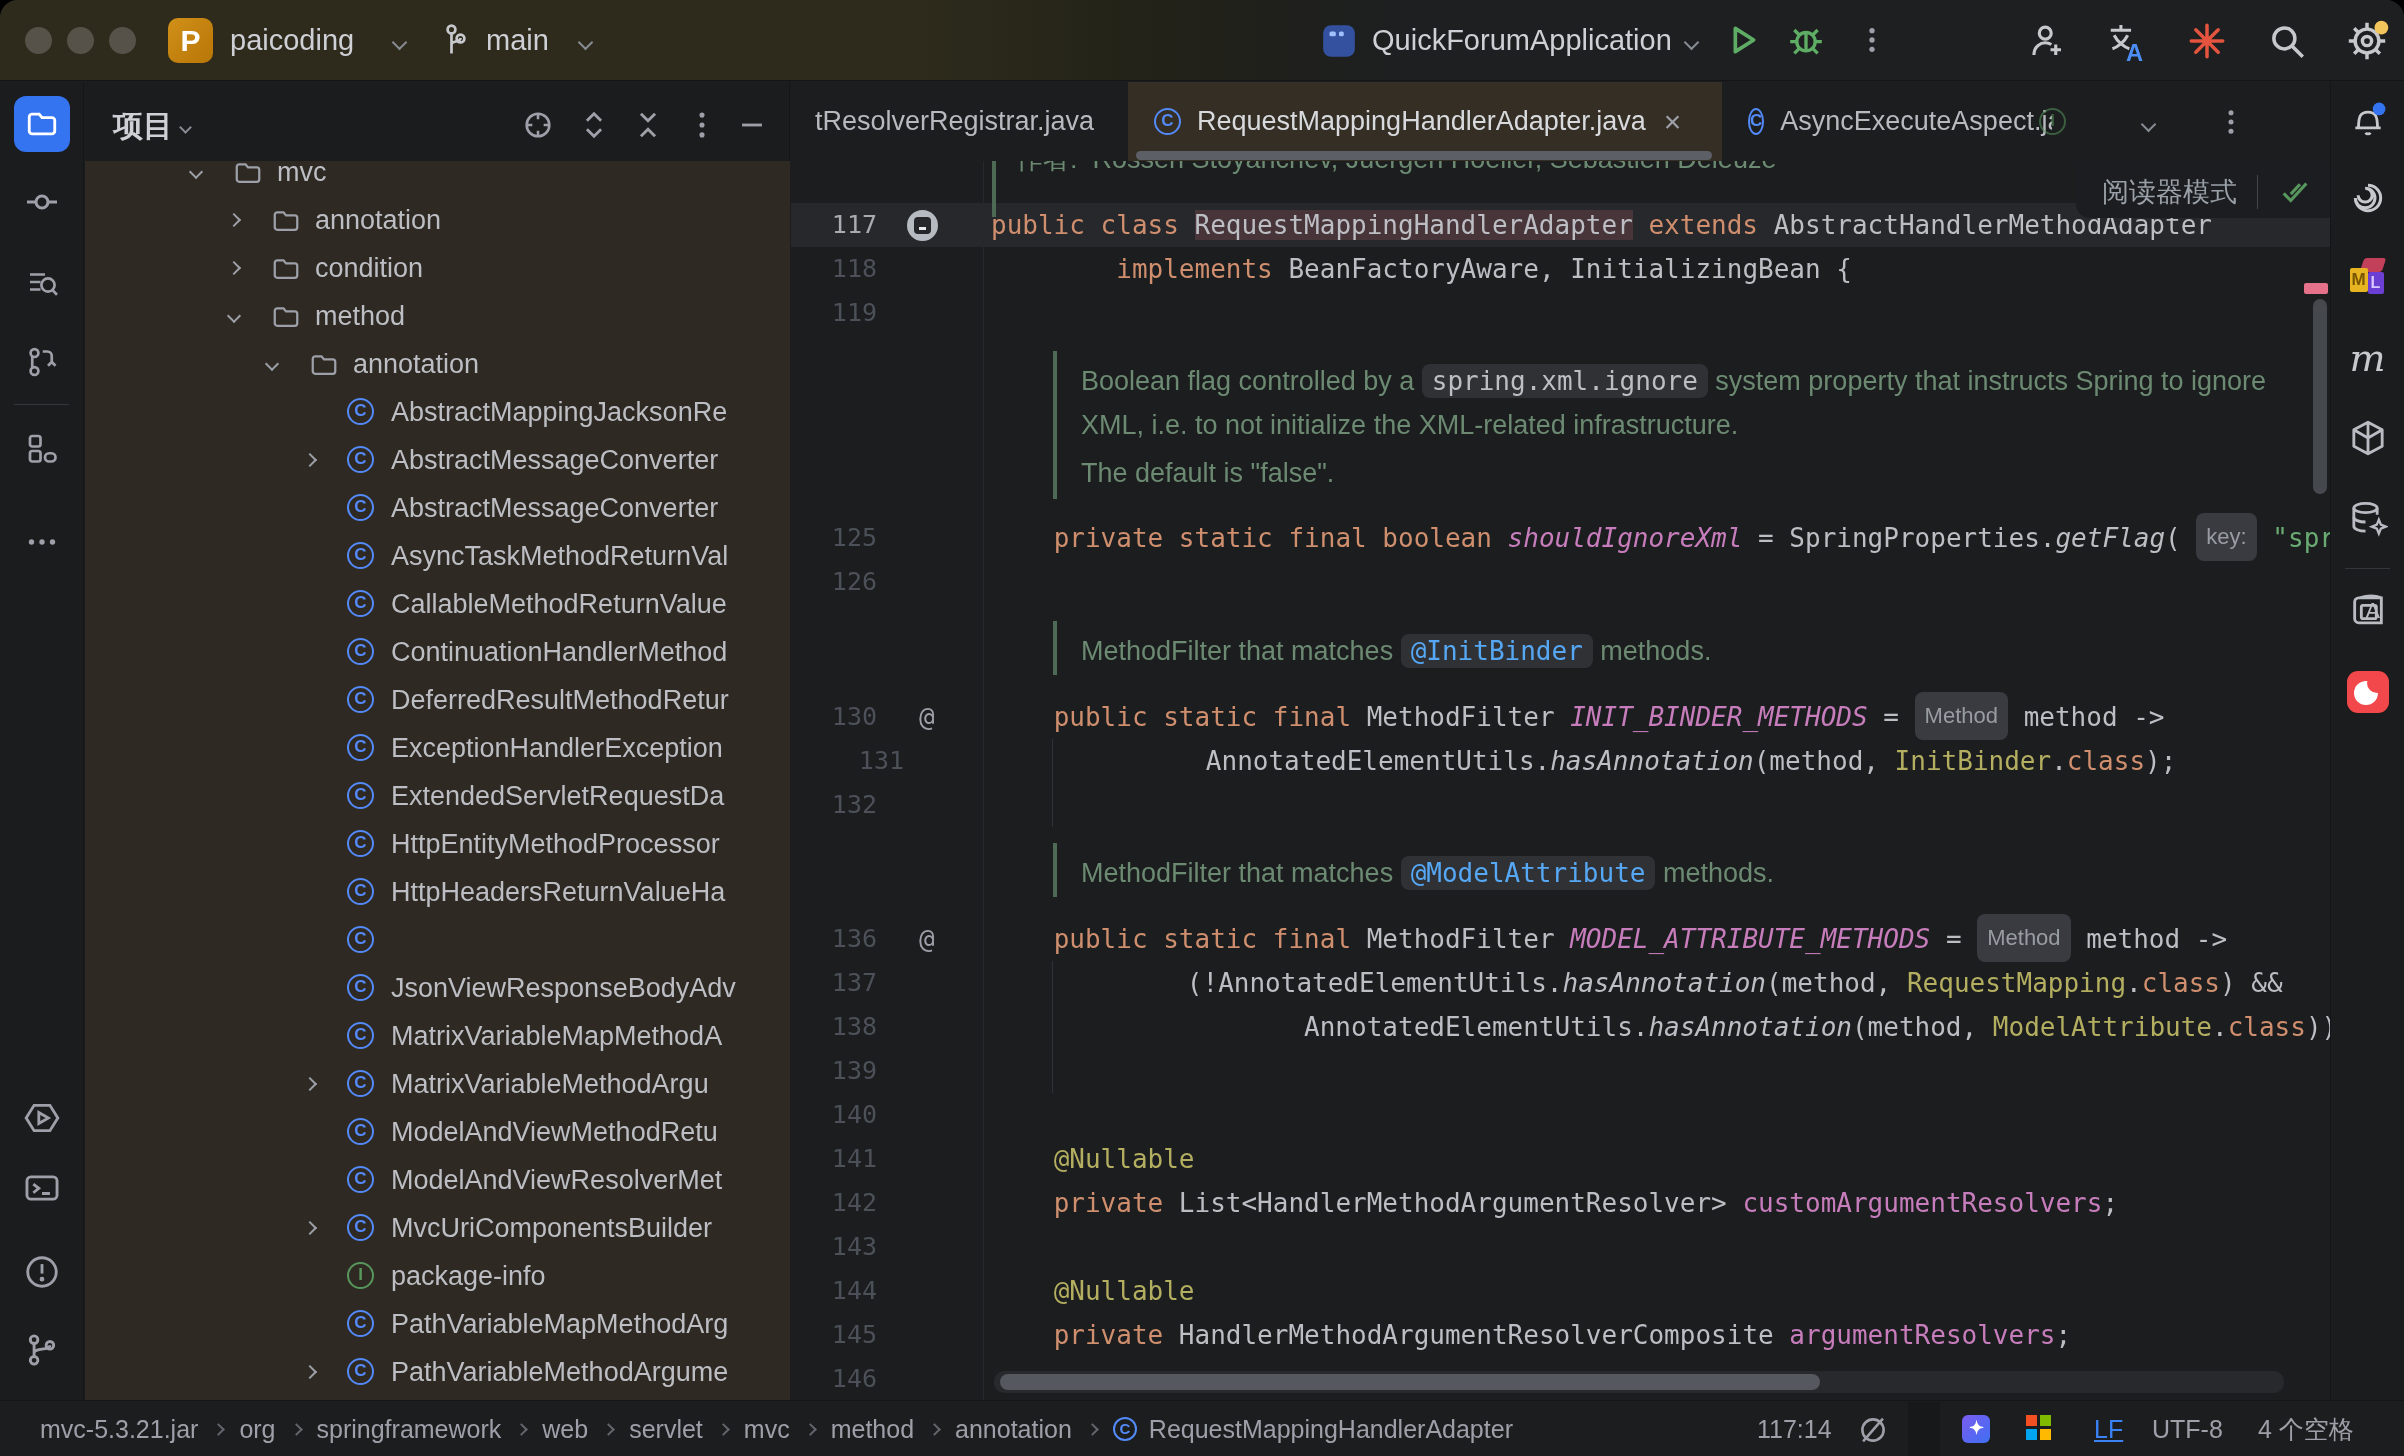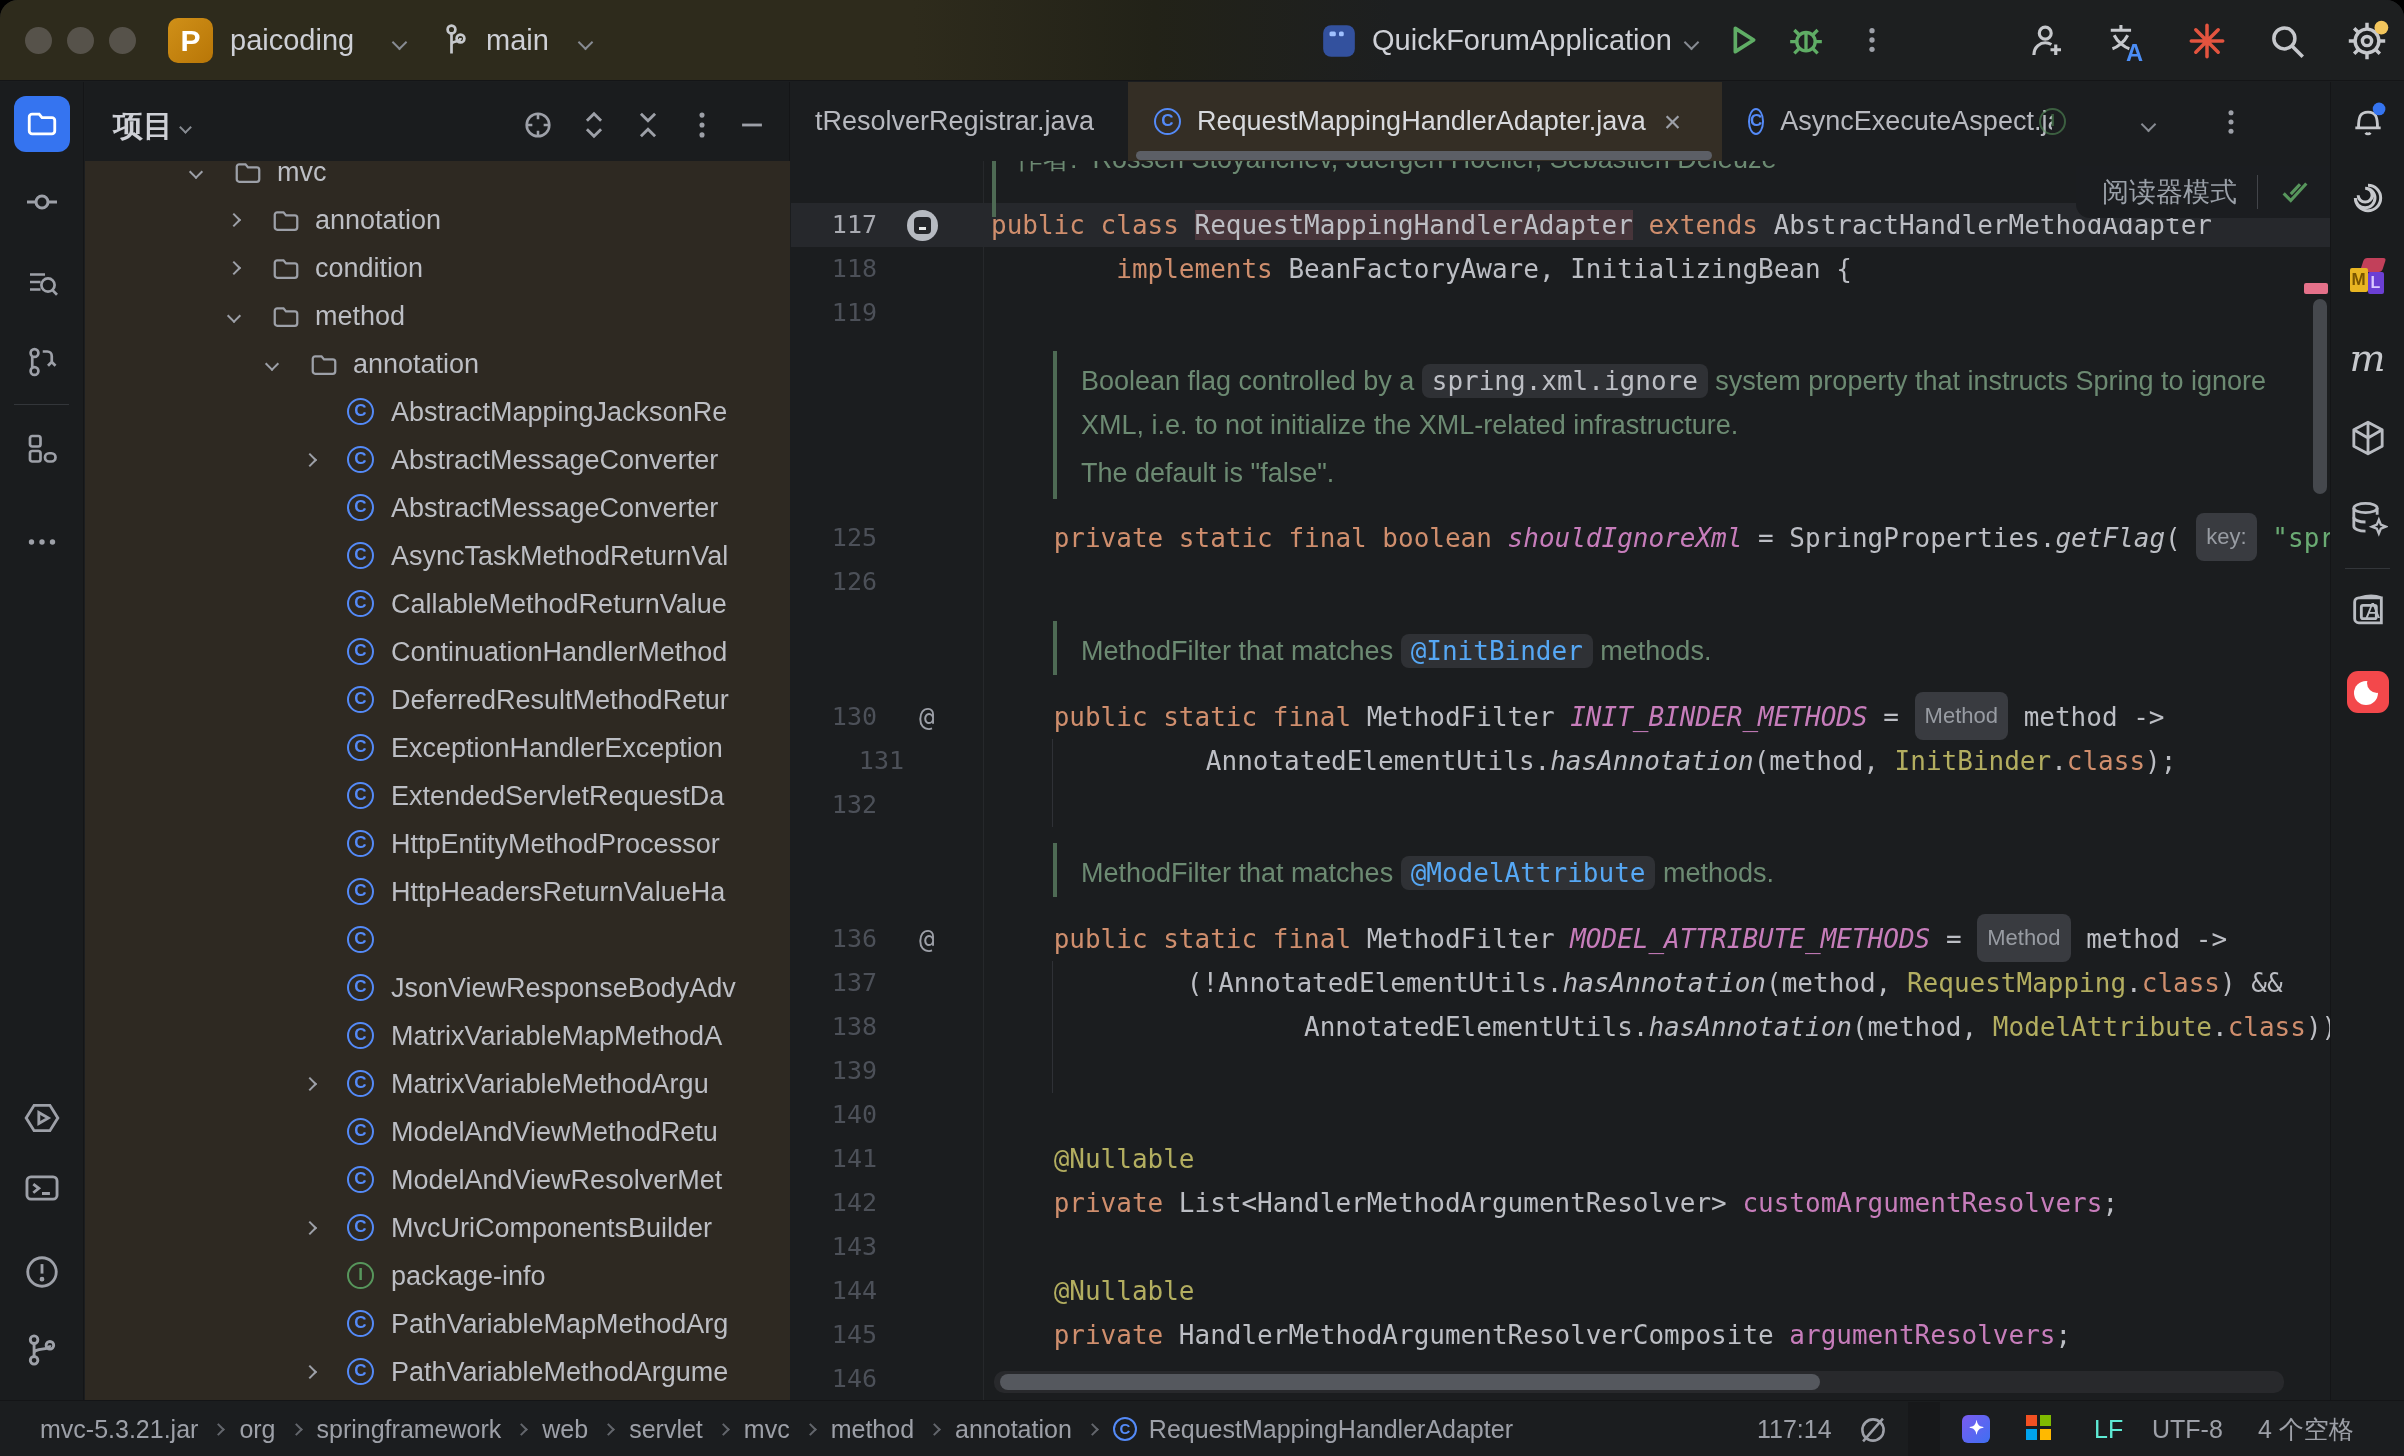--- a/index.html
+++ b/index.html
@@ -719,18 +719,18 @@
         <span style="position:absolute;left:7px;top:2px;color:#fff;font-size:18px;font-weight:bold;">✦</span></span>
     </span>
     <span class="sb-item" style="left:2026px;top:14px;line-height:normal;">
       <span style="display:inline-block;position:relative;width:28px;height:28px;">
         <span class="msq" style="left:0;top:0;background:#f25022;"></span>
         <span class="msq" style="left:14px;top:0;background:#7fba00;"></span>
         <span class="msq" style="left:0;top:14px;background:#00a4ef;"></span>
         <span class="msq" style="left:14px;top:14px;background:#ffb900;"></span>
       </span>
     </span>
-    <span class="sb-item" style="left:2094px;color:#5eead4;">LF</span>
+    <span class="sb-item" style="left:2094px;color:#3b82f6;text-decoration:underline;">LF</span>
     <span class="sb-item" style="left:2152px;">UTF-8</span>
     <span class="sb-item" style="left:2258px;">4 个空格</span>
   </div>
 
 </div>
 
 </body></html>

